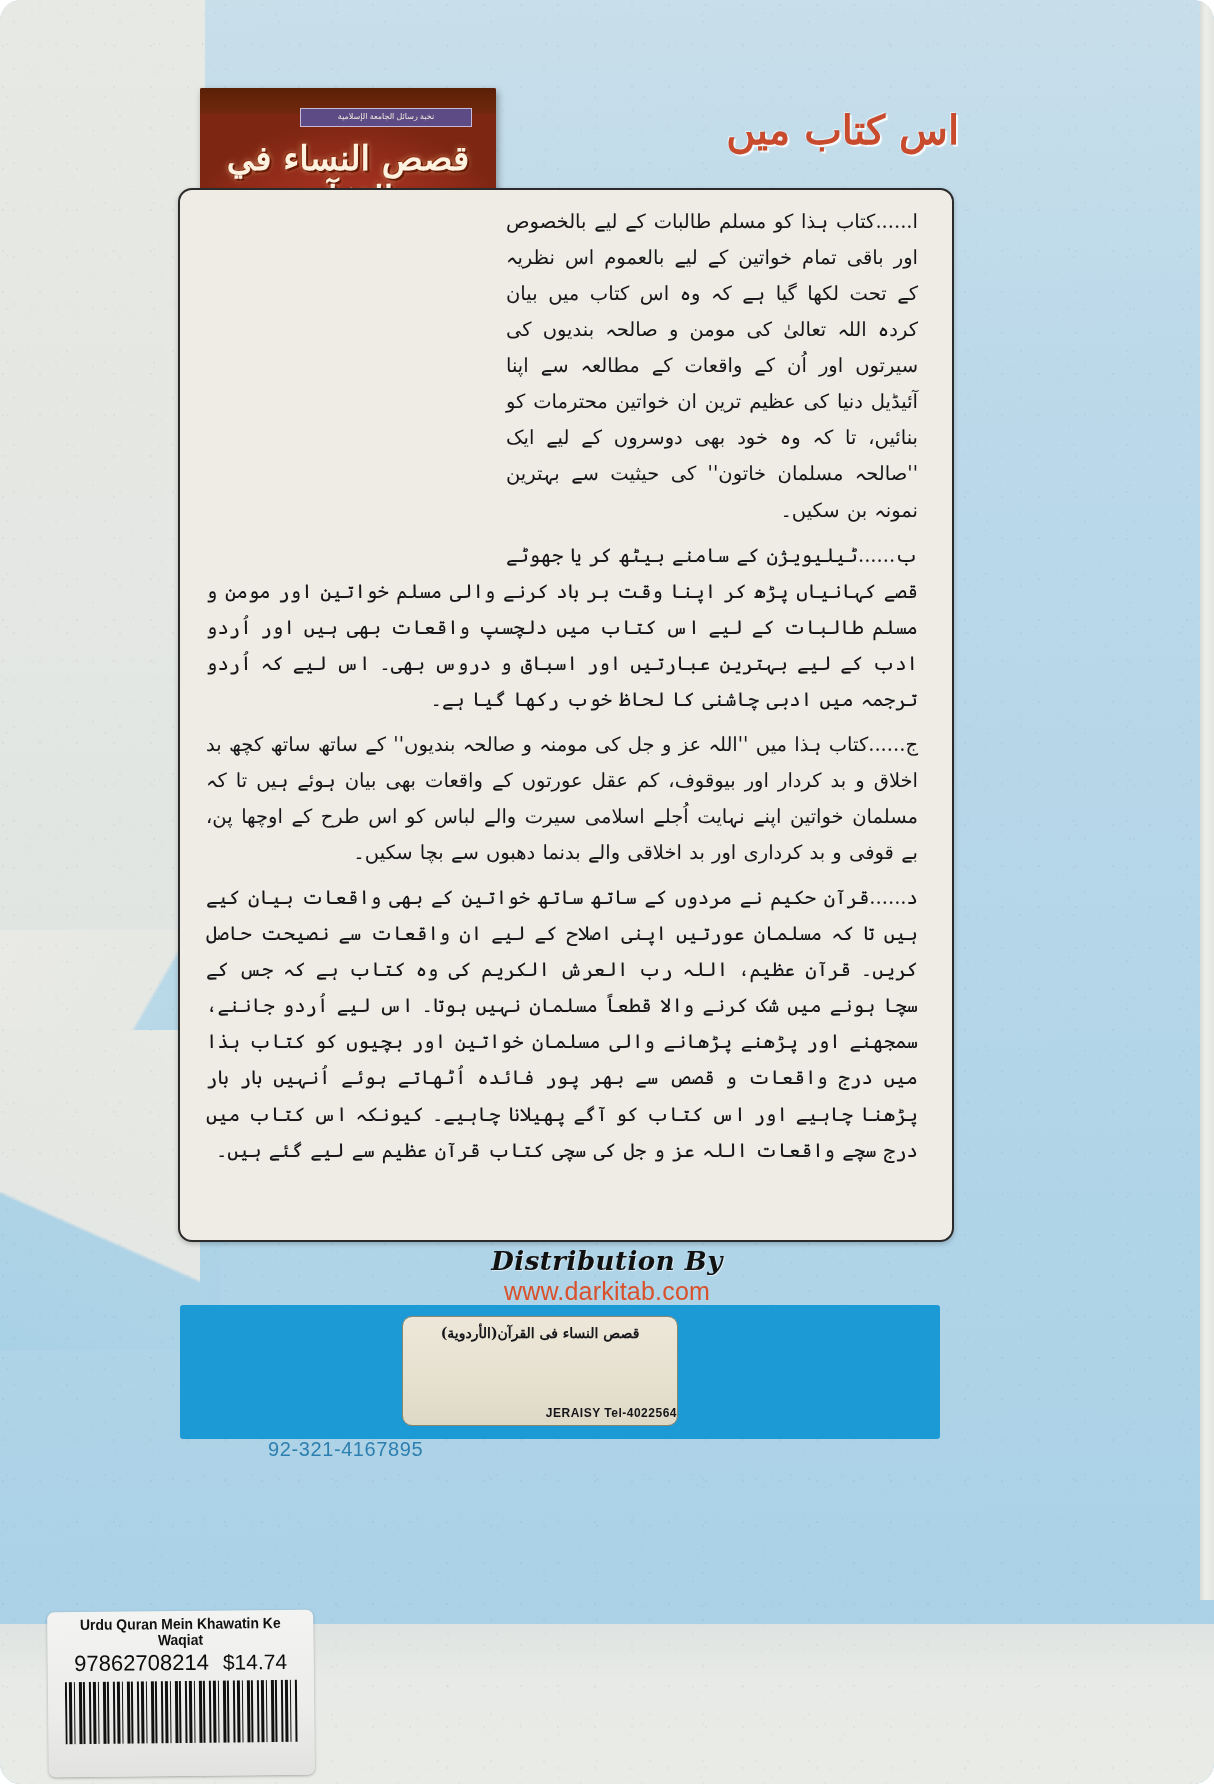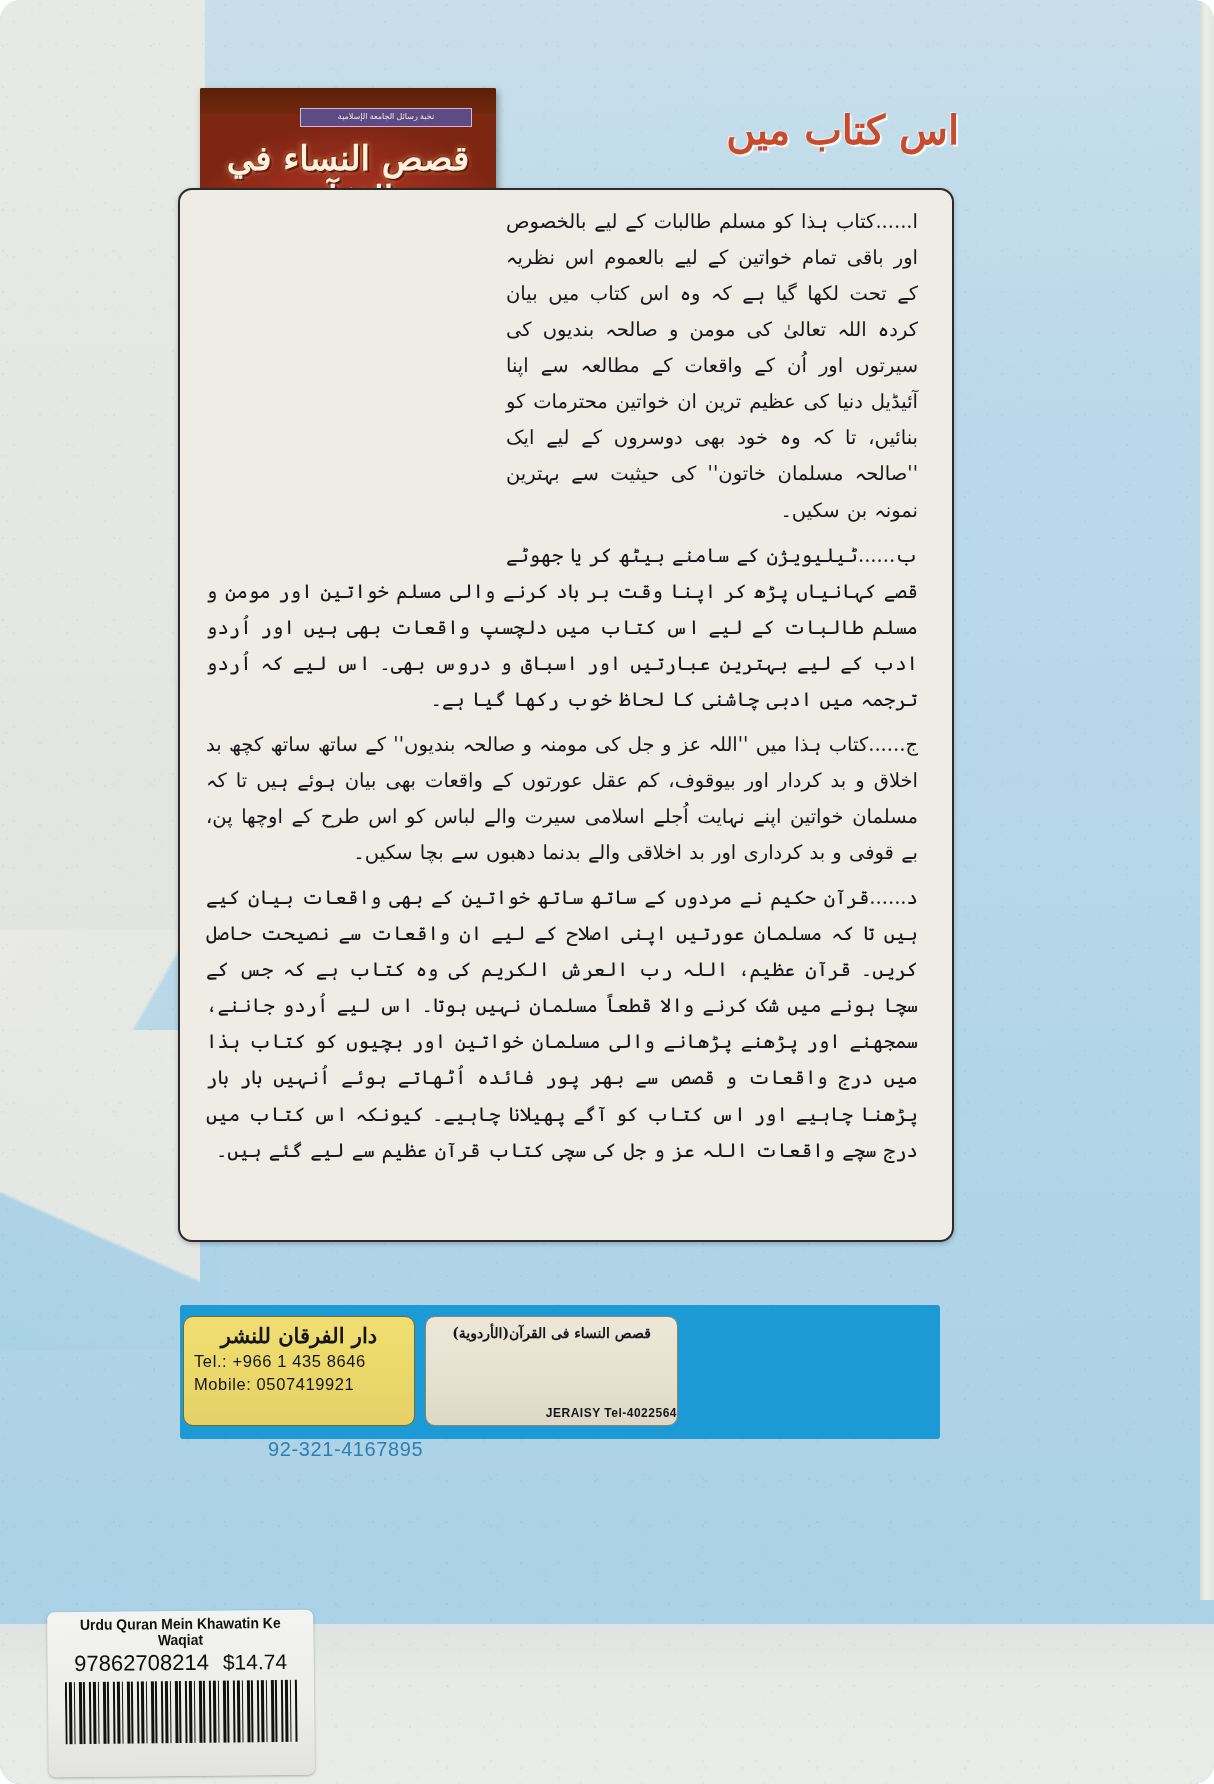--- a/index.html
+++ b/index.html
@@ -282,21 +282,21 @@
     padding: 4px 8px 0 8px;
   }
   .pbox.yellow {
     background: linear-gradient(180deg, #f0de74 0%, #ecd96a 45%, #e4d068 100%);
   }
   .pbox.cream {
     background: linear-gradient(180deg, #ece7d8 0%, #e6e0cf 60%, #ded8c6 100%);
     border-color: #8d8669;
   }
   .pbox-left  { right: 525px; width: 232px; }
-  .pbox-mid   { right: 262px; width: 253px; }
+  .pbox-mid   { right: 262px; width: 276px; }
   .pbox-right { right: 6px;   width: 238px; }
 
   .pbox-title {
     direction: rtl;
     text-align: center;
     font-family: "DejaVu Serif", serif;
     font-weight: bold;
     font-size: 21px;
     color: #16161a;
     letter-spacing: .5px;
@@ -451,34 +451,27 @@
   <div class="panel">
     <div class="panel-inner">
       <div class="cover-cut"></div>
       <p class="para p1">ا......کتاب ہذا کو مسلم طالبات کے لیے بالخصوص اور باقی تمام خواتین کے لیے بالعموم اس نظریہ کے تحت لکھا گیا ہے کہ وہ اس کتاب میں بیان کردہ اللہ تعالیٰ کی مومن و صالحہ بندیوں کی سیرتوں اور اُن کے واقعات کے مطالعہ سے اپنا آئیڈیل دنیا کی عظیم ترین ان خواتین محترمات کو بنائیں، تا کہ وہ خود بھی دوسروں کے لیے ایک ''صالحہ مسلمان خاتون'' کی حیثیت سے بہترین نمونہ بن سکیں۔</p>
       <p class="para">ب......ٹیلیویژن کے سامنے بیٹھ کر یا جھوٹے قصے کہانیاں پڑھ کر اپنا وقت بر باد کرنے والی مسلم خواتین اور مومن و مسلم طالبات کے لیے اس کتاب میں دلچسپ واقعات بھی ہیں اور اُردو ادب کے لیے بہترین عبارتیں اور اسباق و دروس بھی۔ اس لیے کہ اُردو ترجمہ میں ادبی چاشنی کا لحاظ خوب رکھا گیا ہے۔</p>
       <p class="para">ج......کتاب ہذا میں ''اللہ عز و جل کی مومنہ و صالحہ بندیوں'' کے ساتھ ساتھ کچھ بد اخلاق و بد کردار اور بیوقوف، کم عقل عورتوں کے واقعات بھی بیان ہوئے ہیں تا کہ مسلمان خواتین اپنے نہایت اُجلے اسلامی سیرت والے لباس کو اس طرح کے اوچھا پن، بے قوفی و بد کرداری اور بد اخلاقی والے بدنما دھبوں سے بچا سکیں۔</p>
       <p class="para">د......قرآن حکیم نے مردوں کے ساتھ ساتھ خواتین کے بھی واقعات بیان کیے ہیں تا کہ مسلمان عورتیں اپنی اصلاح کے لیے ان واقعات سے نصیحت حاصل کریں۔ قرآن عظیم، اللہ رب العرش الکریم کی وہ کتاب ہے کہ جس کے سچا ہونے میں شک کرنے والا قطعاً مسلمان نہیں ہوتا۔ اس لیے اُردو جاننے، سمجھنے اور پڑھنے پڑھانے والی مسلمان خواتین اور بچیوں کو کتاب ہذا میں درج واقعات و قصص سے بھر پور فائدہ اُٹھاتے ہوئے اُنہیں بار بار پڑھنا چاہیے اور اس کتاب کو آگے پھیلانا چاہیے۔ کیونکہ اس کتاب میں درج سچے واقعات اللہ عز و جل کی سچی کتاب قرآن عظیم سے لیے گئے ہیں۔</p>
     </div>
   </div>
 
+  <div class="dist-wrap">
+    <div class="dist-by">Distribution By</div>
+    <div class="dist-url">www.darkitab.com</div>
+  </div>
 
   <div class="blue-strip">
 
-    <div class="pbox yellow pbox-left">
-      <div class="pbox-title">دار الفرقان للنشر</div>
-      <div class="pline">
-        <span>Tel.:</span>
-        <span>+966 1 435 8646</span>
-      </div>
-      <div class="pline">
-        <span>Mobile:</span>
-        <span>0507419921</span>
-      </div>
-    </div>
 
     <div class="pbox cream pbox-mid">
       <div class="pbox-title small">قصص النساء فى القرآن(الأردوية)</div>
       <div class="pbottom">JERAISY    Tel-4022564</div>
     </div>
 
 
   </div>
 
   <div class="bottom-phone">92-321-4167895</div>

